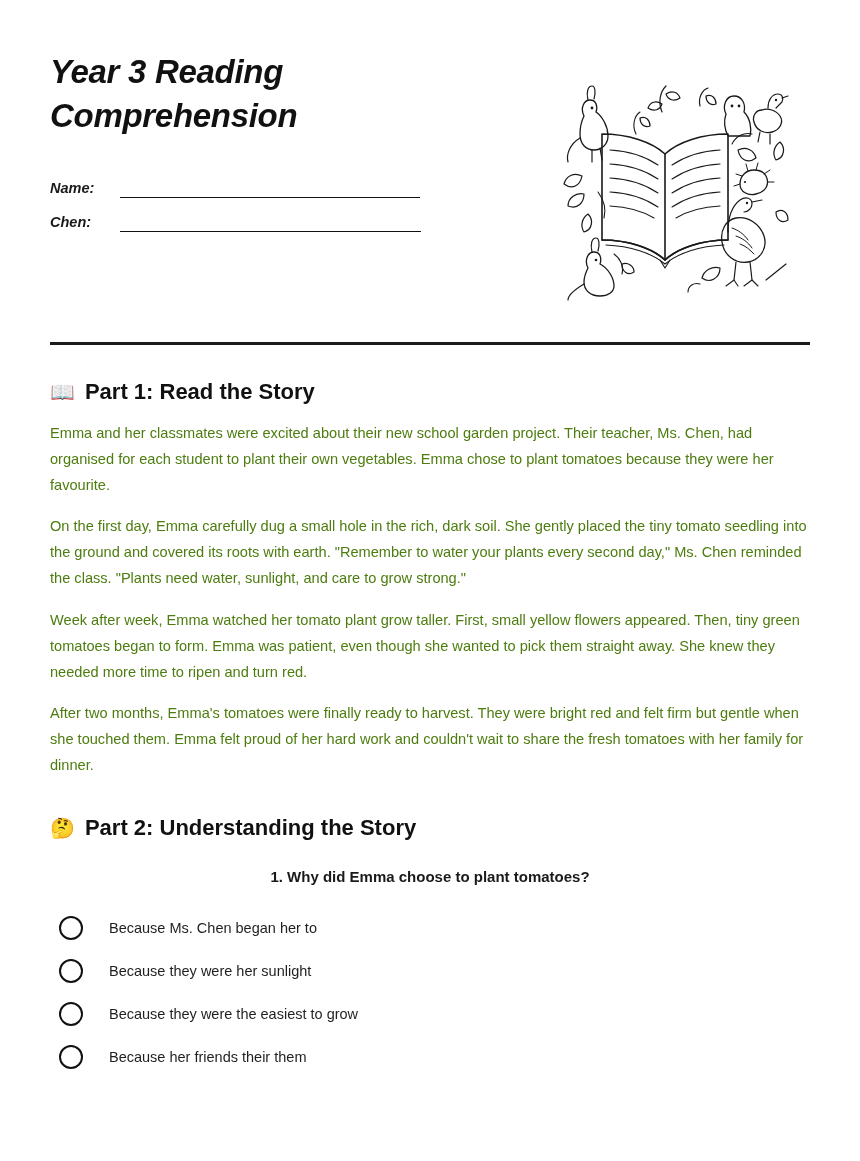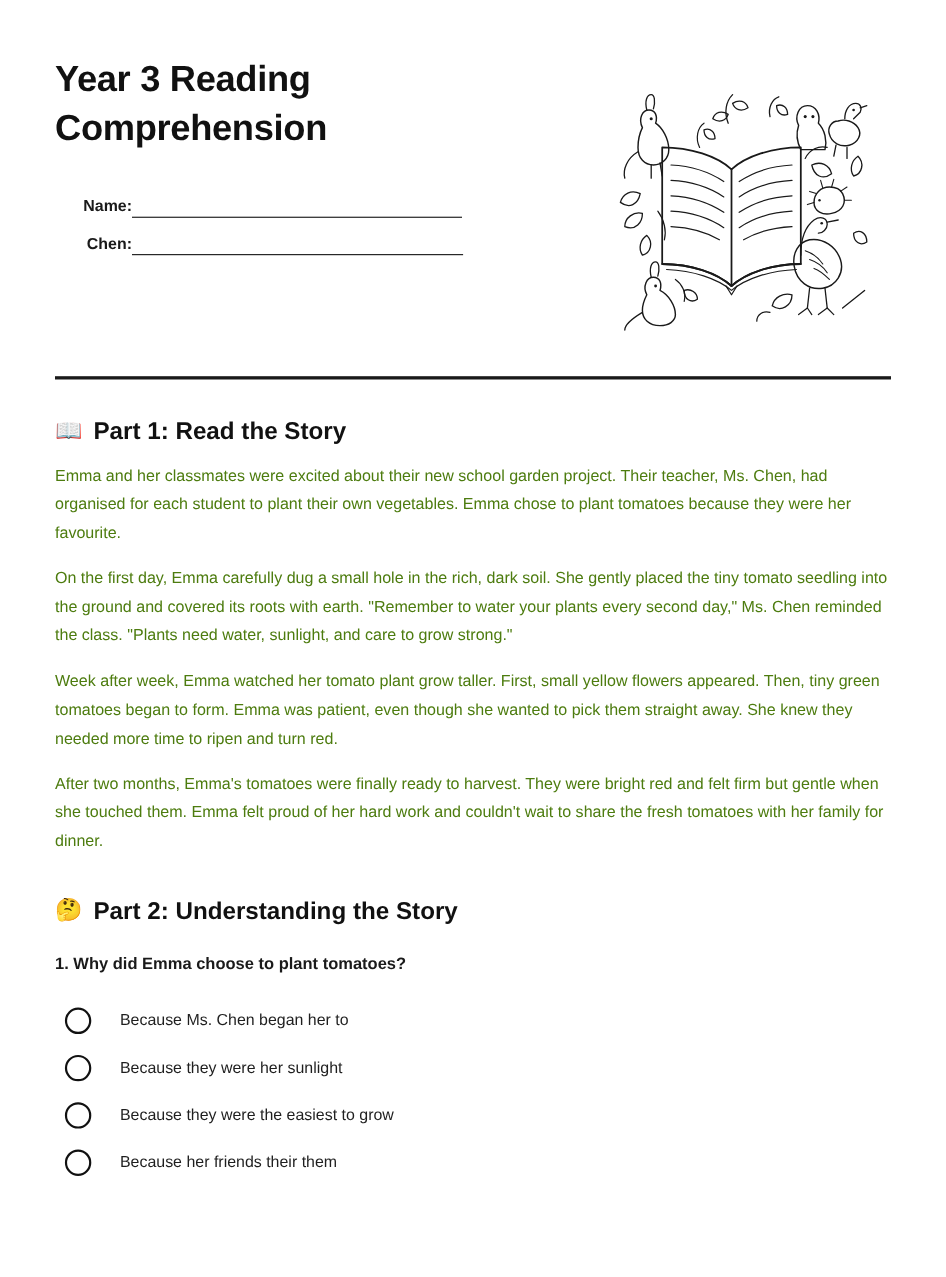--- a/index.html
+++ b/index.html
@@ -24,20 +24,21 @@
 
   
   .header {
     position: relative;
     display: flex;
     align-items: flex-start;
     justify-content: space-between;
   }
   .header-left {
     padding-top: 10px;
+    font-style: italic;
   }
   .title {
     font-size: 33px;
     font-weight: bold;
     line-height: 1.33;
     letter-spacing: -0.3px;
     color: #111111;
     margin: 0;
     max-width: 330px;
   }
@@ -49,21 +50,20 @@
     align-items: flex-end;
     height: 34px;
   }
   .field-label {
     font-size: 14.5px;
     font-weight: bold;
     width: 70px;
     color: #1a1a1a;
     line-height: 1;
     padding-bottom: 2px;
-    text-align: right;
   }
   .field-line {
     width: 300px;
     border-bottom: 1.6px solid #111;
     height: 14px;
   }
   .field-row.date .field-line { width: 301px; }
 
   
   .artwork {
@@ -104,20 +104,21 @@
     font-size: 14.6px;
     line-height: 1.77;
     margin: 16px 0 0 0;
     max-width: 760px;
     color: #4d7c0f;
   }
   .q-heading {
     font-size: 15px;
     font-weight: bold;
     margin: 27px 0 0 0;
+    text-align: center;
   }
   .options {
     margin-top: 22px;
     padding-left: 9px;
   }
   .option {
     display: flex;
     align-items: center;
     height: 43px;
   }

